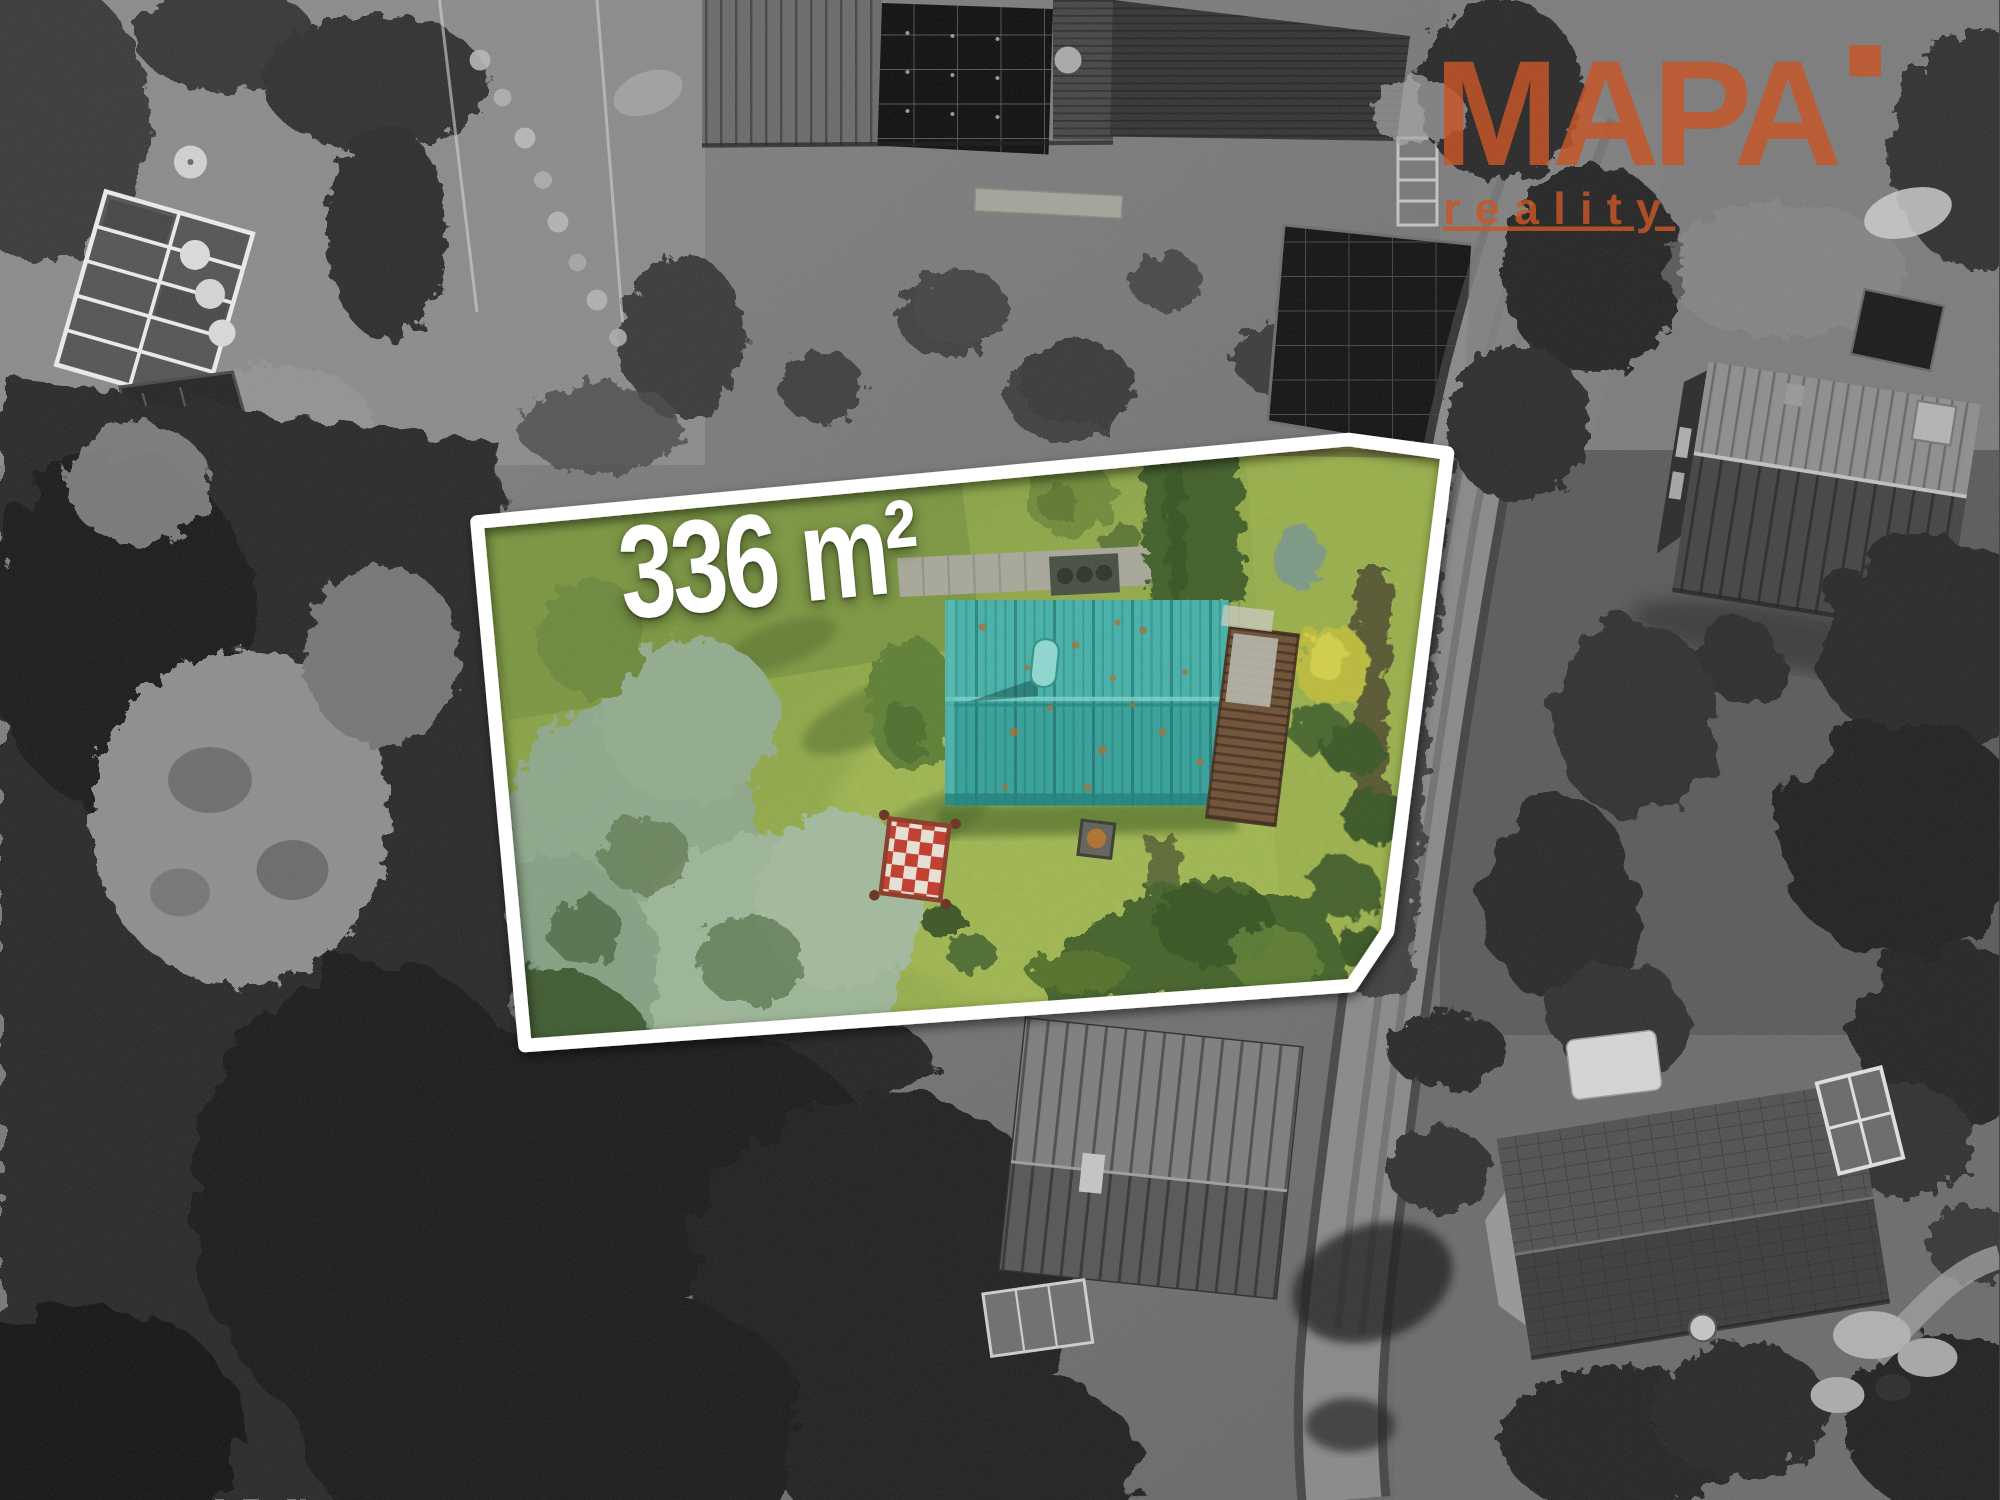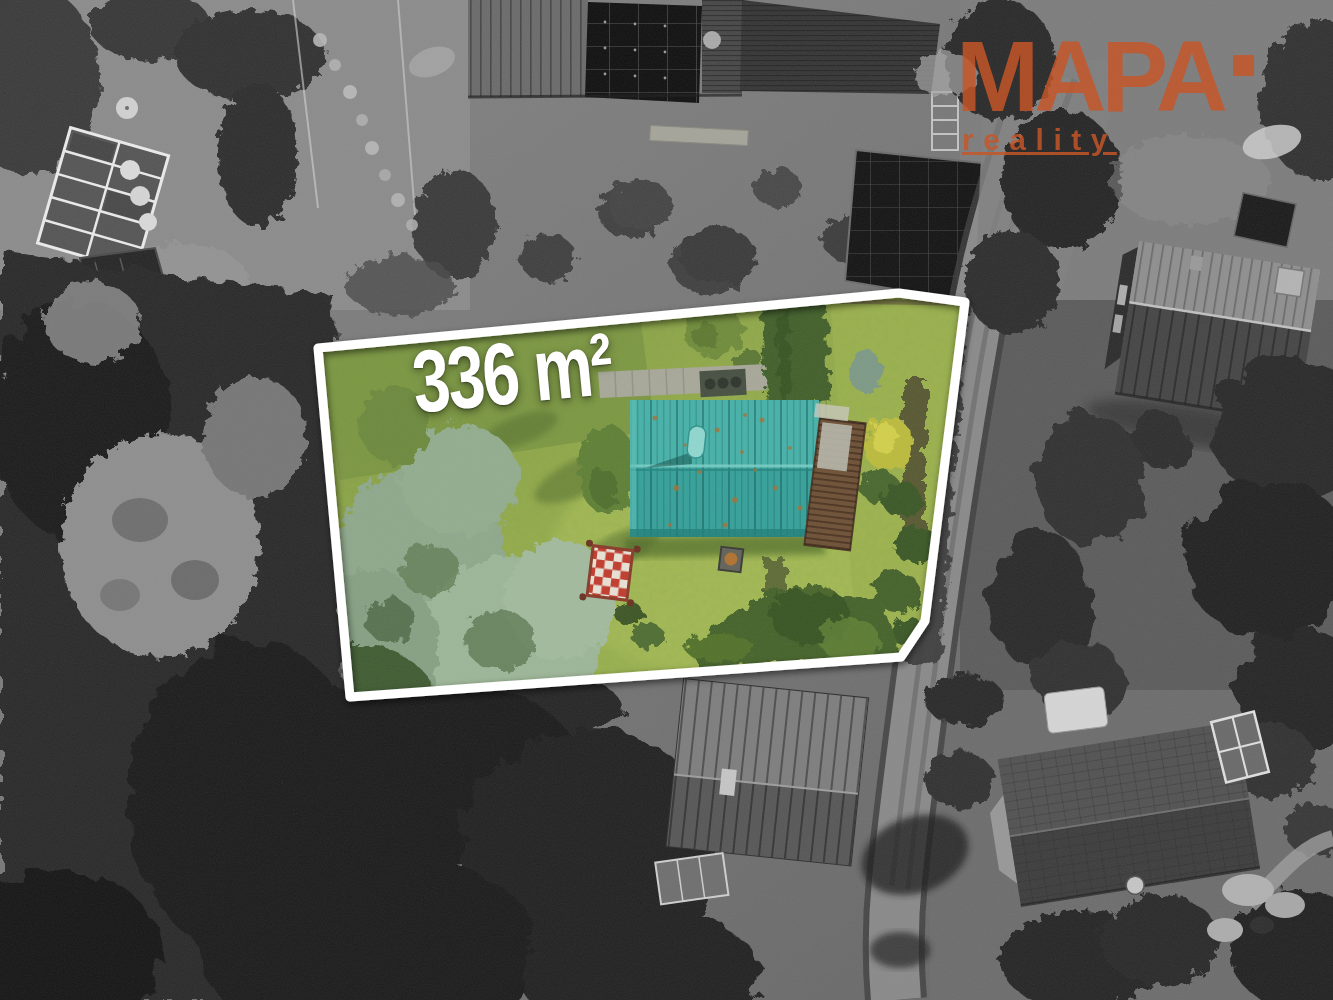--- a/index.html
+++ b/index.html
@@ -4,21 +4,21 @@
 <style>
   html,body{margin:0;padding:0;background:#111;}
   .scene{position:relative;width:1333px;height:1000px;overflow:hidden;
          font-family:"Liberation Sans","DejaVu Sans",sans-serif;background:#777;}
   .art{position:absolute;left:0;top:0;}
   .area-label{position:absolute;left:408px;top:332px;transform-origin:0 0;
       transform:rotate(-5.5deg) scaleX(.76);font-weight:bold;font-size:88px;
       letter-spacing:-3px;color:#fff;white-space:nowrap;
       text-shadow:0 3px 10px rgba(0,0,0,.45),0 1px 2px rgba(0,0,0,.4);}
   .logo{position:absolute;left:956px;top:30px;color:rgba(198,86,40,.84);}
-  .logo-brand-row{display:flex;align-items:center;}
+  .logo-brand-row{display:flex;align-items:flex-start;}
   .logo-brand{font-size:100px;font-weight:bold;letter-spacing:-5px;line-height:.92;}
   .logo-dot{width:21px;height:21px;background:rgba(198,86,40,.84);margin:0 0 21px 10px;}
   .logo-subtitle{font-size:30px;font-weight:bold;letter-spacing:9.5px;margin-top:1px;padding-left:6px;text-decoration:underline;}
 </style>
 </head>
 <body>
 
 <div class="scene" aria-label="Aerial drone photo of a garden plot for sale: surroundings shown in black and white, the offered 336 m2 plot with a teal-roofed cabin shown in color and outlined in white">
 
 <svg class="art" width="1333" height="1000" viewBox="0 0 1333 1000" xmlns="http://www.w3.org/2000/svg">

